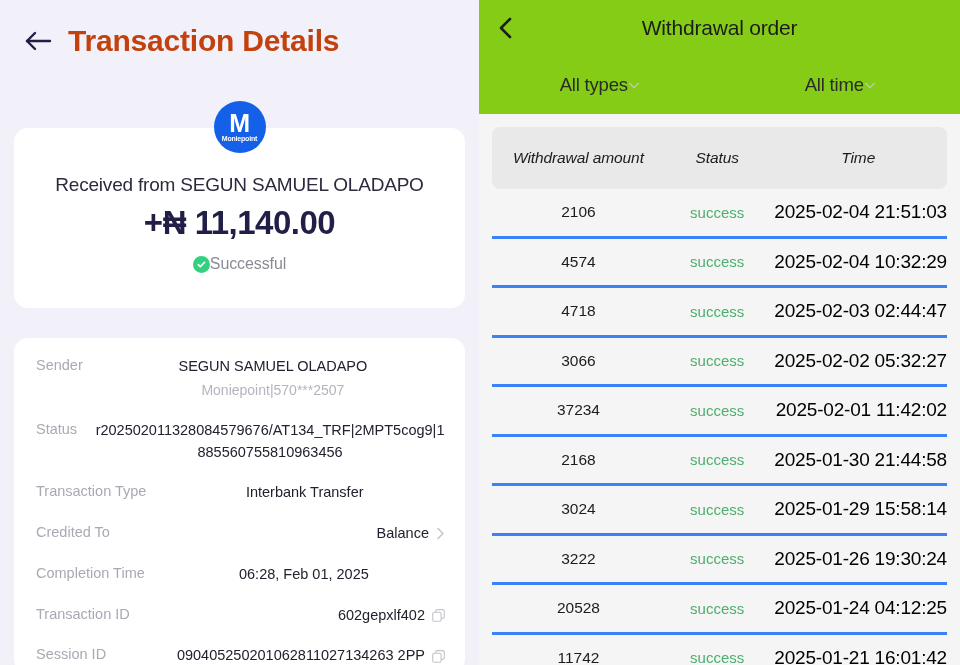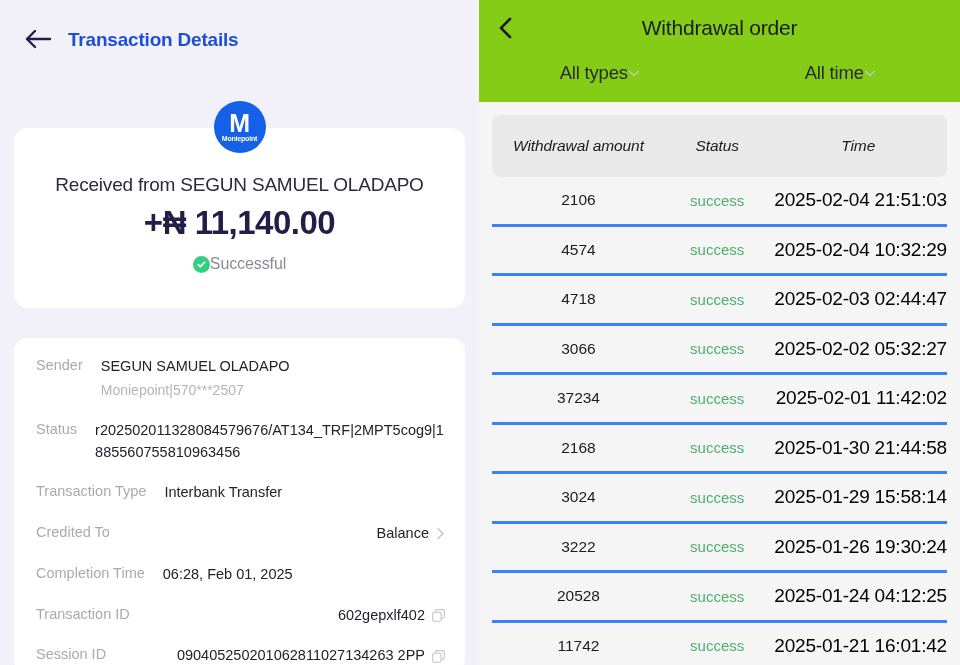--- a/index.html
+++ b/index.html
@@ -35,23 +35,23 @@
     gap: 14px;
   }
   .back-arrow-icon {
     width: 30px;
     height: 26px;
     display: block;
     flex: 0 0 auto;
     cursor: pointer;
   }
   .lp-title {
-    font-size: 19px;
+    font-size: 30px;
     font-weight: bold;
-    color: #1d4ed8;
+    color: #c2410c;
     letter-spacing: -0.2px;
     line-height: 1;
     white-space: nowrap;
   }
 
   .summary-card {
     position: absolute;
     left: 14px;
     top: 128px;
     width: 451px;
@@ -152,21 +152,21 @@
   .detail-label {
     font-size: 14.5px;
     color: #a9a9b4;
     flex: 0 0 auto;
     white-space: nowrap;
     padding-top: 1px;
   }
   .detail-value {
     font-size: 14.5px;
     color: #22222f;
-    text-align: left;
+    text-align: center;
     flex: 1 1 auto;
     line-height: 1.5;
     word-break: break-all;
   }
   .detail-sub {
     display: block;
     font-size: 14px;
     color: #b4b4bf;
     margin-top: 2px;
     word-break: break-all;
@@ -226,20 +226,21 @@
     display: flex;
     padding: 6px 0 0 0;
   }
   .filter {
     flex: 1 1 50%;
     display: flex;
     align-items: center;
     justify-content: center;
     gap: 1px;
     cursor: pointer;
+    margin-top: 12px;
   }
   .filter-label {
     font-size: 18.5px;
     color: #2a2a2a;
     letter-spacing: -0.2px;
   }
   .caret-icon {
     width: 10px;
     height: 7px;
     flex: 0 0 auto;

